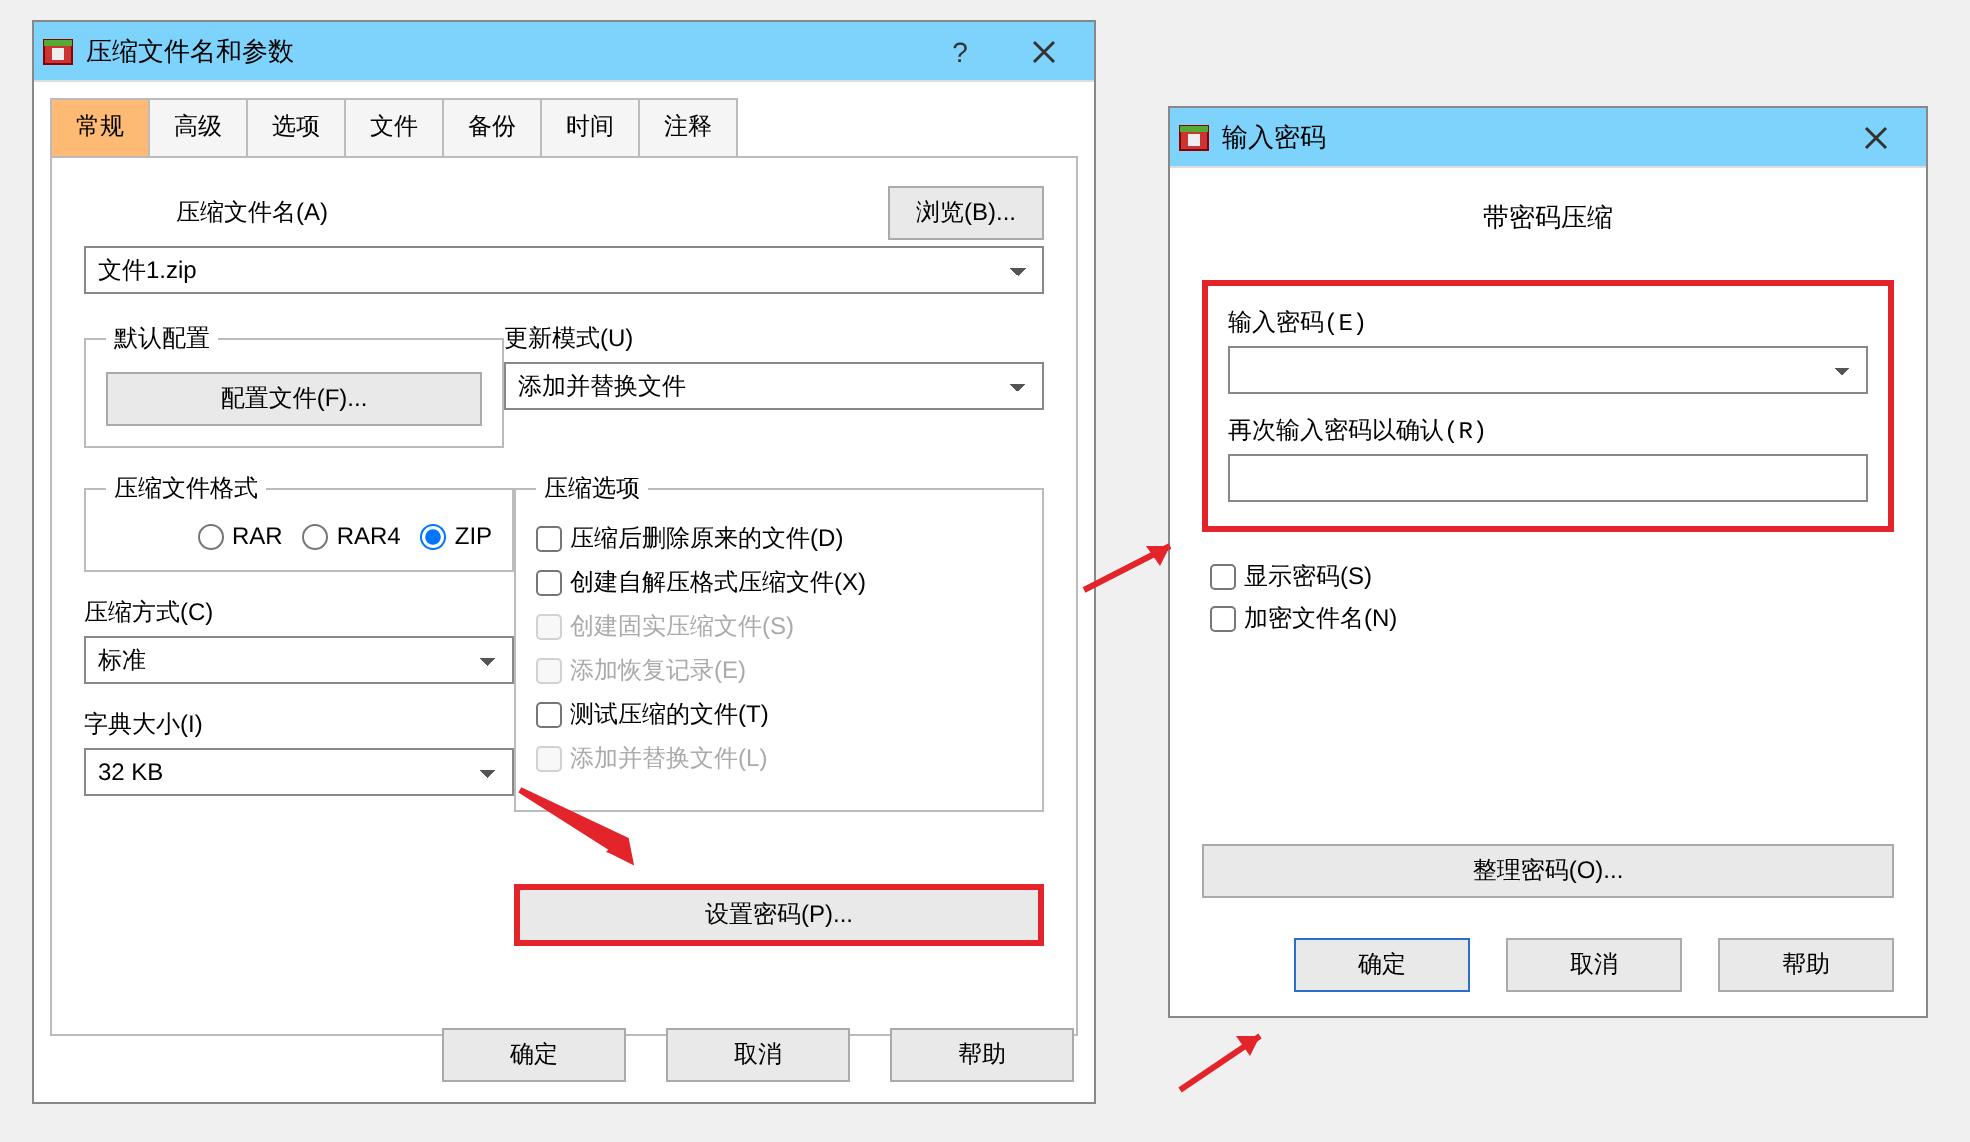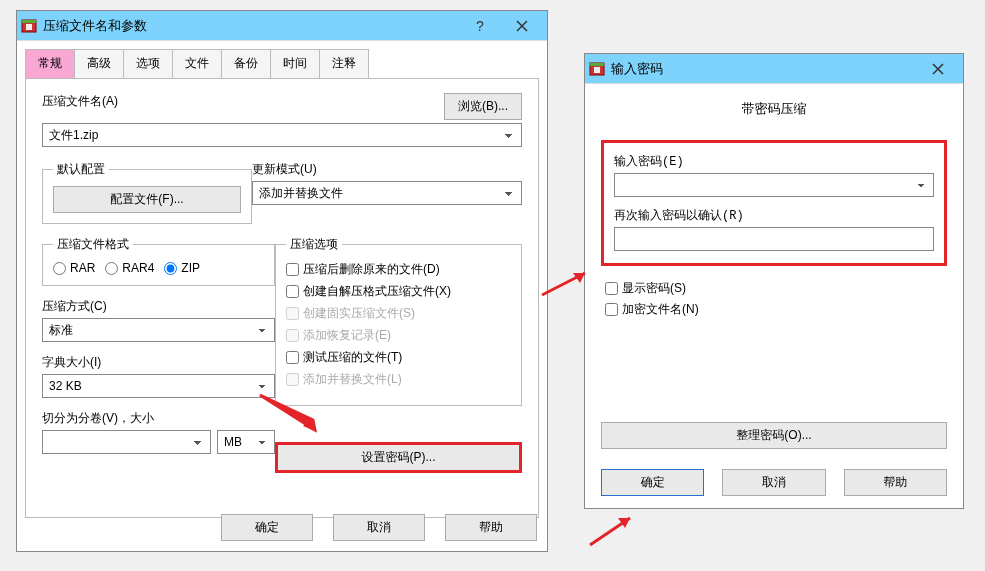--- a/index.html
+++ b/index.html
@@ -6,24 +6,24 @@
 body { font-family: "Microsoft YaHei", "Segoe UI", sans-serif; font-size: 12px; background: #f0f0f0; width: 985px; height: 571px; position: relative; }
 .window { position: absolute; background: #fff; border: 1px solid #888; }
 .titlebar { height: 30px; display: flex; align-items: center; padding: 0 4px; background: #7dd3fc; border-bottom: 1px solid #ddd; }
 .app-icon { width: 16px; height: 16px; margin-right: 6px; display: inline-block; }
 .app-icon svg { width: 16px; height: 16px; }
 .title-text { flex: 1; font-size: 13px; color: #000; }
 .tb-btn { width: 42px; height: 28px; display: flex; align-items: center; justify-content: center; color: #333; cursor: pointer; font-size: 14px; }
 .main-win { left: 16px; top: 10px; width: 532px; height: 542px; }
 .tabs { display: flex; margin: 8px 8px 0 8px; }
 .tab { padding: 5px 12px 6px; border: 1px solid #bbb; border-bottom: none; background: #f5f5f5; margin-right: -1px; cursor: pointer; }
-.tab.active { background: #f9a8d4; border-bottom: 1px solid #fff; margin-bottom: -1px; }
+.tab.active { background: #fdba74; border-bottom: 1px solid #fff; margin-bottom: -1px; }
 .tab-body { border: 1px solid #bbb; margin: 0 8px 8px 8px; padding: 14px 16px 16px; background: #fff; height: 440px; position: relative; }
 .label { margin-bottom: 3px; display: block; }
-.row { display: flex; align-items: flex-start; }
+.row { display: flex; align-items: center; margin-left: 46px; }
 .input, .select, .combo { border: 1px solid #888; background: #fff; height: 24px; padding: 2px 6px; font: inherit; }
 .select, .combo { appearance: none; background-image: linear-gradient(45deg,transparent 50%,#555 50%),linear-gradient(135deg,#555 50%,transparent 50%); background-position: calc(100% - 12px) 10px, calc(100% - 8px) 10px; background-size: 4px 4px,4px 4px; background-repeat: no-repeat; }
 .btn { background: #e9e9e9; border: 1px solid #aaa; padding: 4px 12px; font: inherit; cursor: pointer; min-height: 24px; }
 fieldset { border: 1px solid #bbb; padding: 8px 10px 10px; margin: 0; }
 legend { padding: 0 4px; }
 .radio, .check { display: inline-flex; align-items: center; gap: 4px; cursor: pointer; }
 .radio input, .check input { margin: 0; }
 .check.disabled { color: #aaa; }
 .cols { display: flex; }
 .left-col { flex: 0 0 200px; display: flex; flex-direction: column; gap: 12px; }
@@ -113,27 +113,20 @@
           </div>
         </fieldset>
         <div>
           <span class="label">压缩方式(C)</span>
           <input class="select" style="width: 100%;" value="标准">
         </div>
         <div>
           <span class="label">字典大小(I)</span>
           <input class="select" style="width: 100%;" value="32 KB">
         </div>
-        <div>
-          <span class="label">切分为分卷(V)，大小</span>
-          <div class="row" style="gap:6px">
-            <input class="combo" style="flex: 1 1 0%;">
-            <input class="select" style="width: 58px;" value="MB">
-          </div>
-        </div>
       </div>
       <div class="right-col">
         <fieldset class="checklist" style="height:170px">
           <legend>压缩选项</legend>
           <label class="check">
               <input type="checkbox" style="">
               <span>压缩后删除原来的文件(D)</span>
             </label>
           <label class="check">
               <input type="checkbox" style="">

